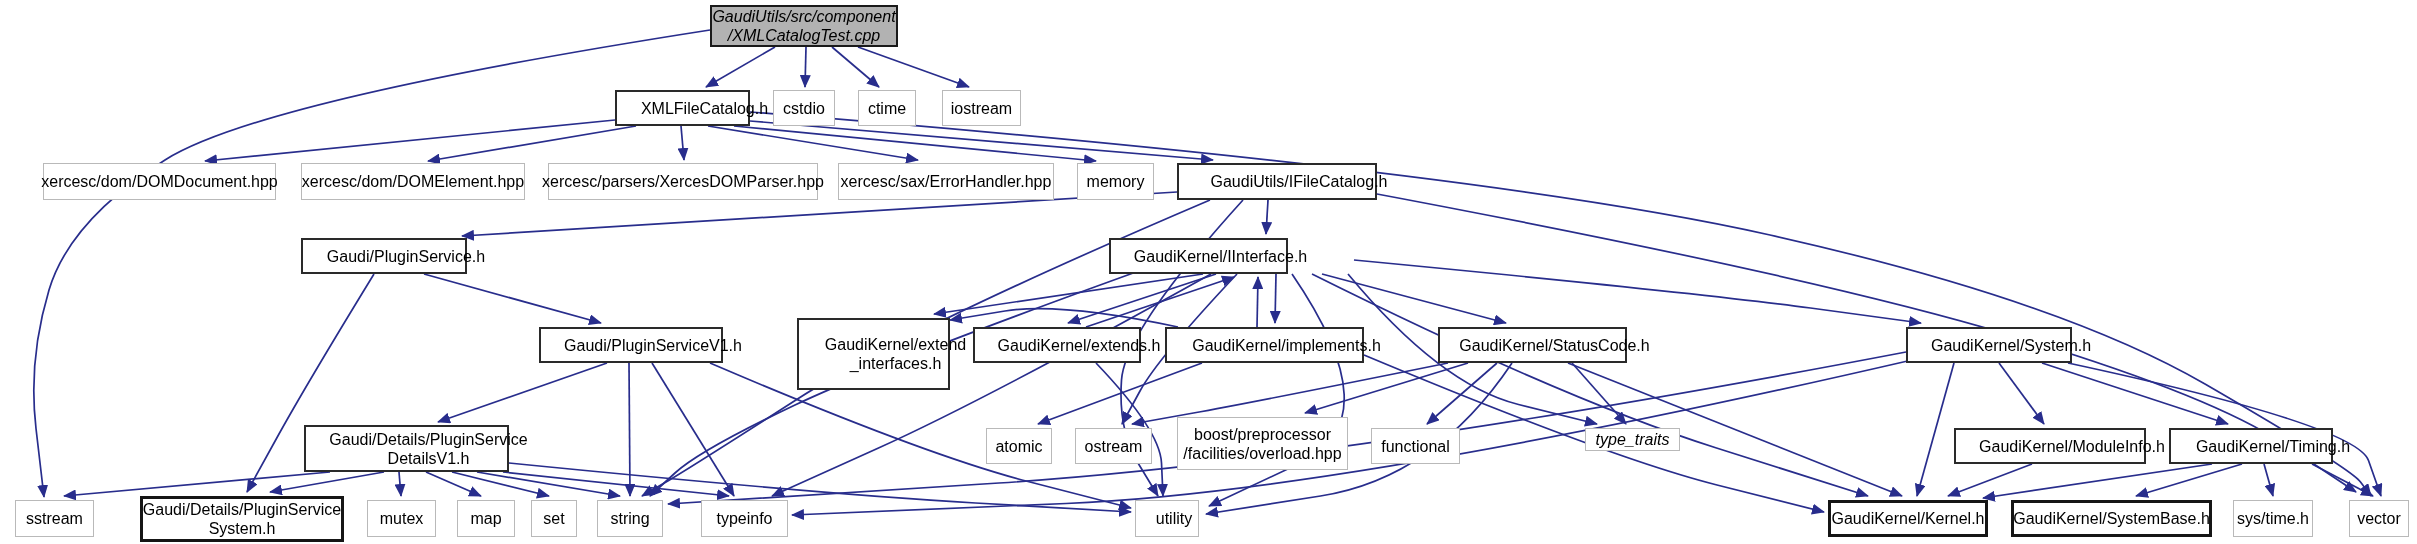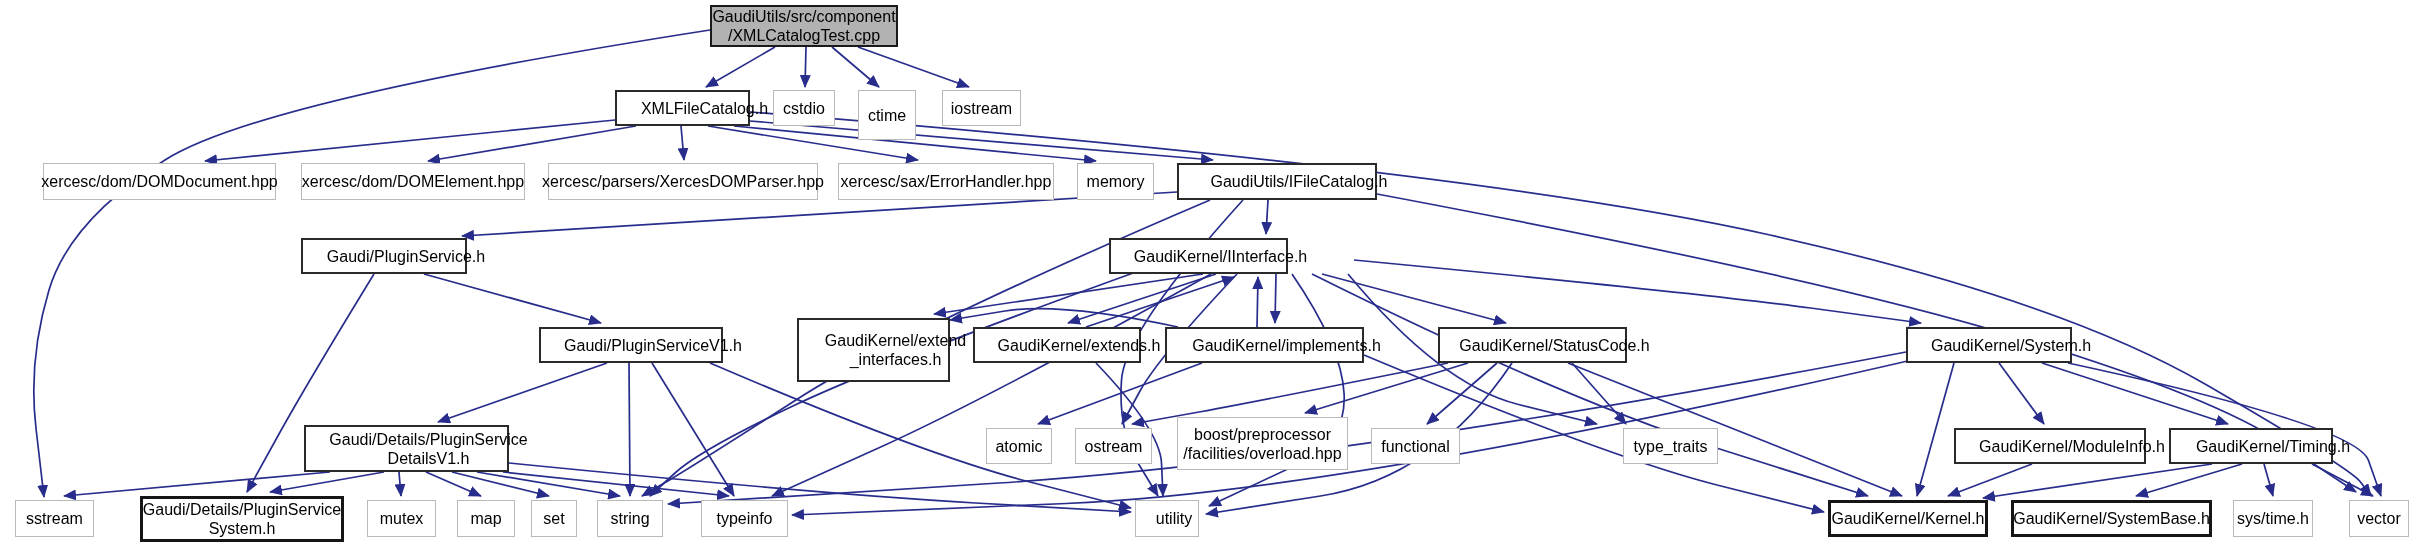--- a/index.html
+++ b/index.html
@@ -7,21 +7,21 @@
        font-family:"Liberation Sans","DejaVu Sans",sans-serif;}
   #graph{position:absolute;left:0;top:0;width:2417px;height:544px;}
   #edges{position:absolute;left:0;top:0;z-index:1;}
   .node{position:absolute;z-index:2;display:flex;flex-direction:column;
         align-items:center;justify-content:center;box-sizing:border-box;
         background:#ffffff;color:#000;font-size:16px;line-height:19px;
         white-space:nowrap;text-align:center;}
   .node.plain{border:1px solid #b9b9b9;}
   .node.linked{border:2px solid #2a2a2a;padding-left:44px;}
   .node.bold{border:3px solid #151515;}
-  .node.current{border:2px solid #1a1a1a;}
+  .node.current{border:2px solid #1a1a1a;font-style:italic;}
 </style>
 </head>
 <body>
 
 <div id="graph">
   <svg id="edges" width="2417" height="544" viewBox="0 0 2417 544" xmlns="http://www.w3.org/2000/svg">
     <defs>
       <marker id="arrow" markerWidth="13" markerHeight="11" refX="12" refY="5.5" orient="auto" markerUnits="userSpaceOnUse">
         <path d="M0,0 L13,5.5 L0,11 Z" fill="#282D8C"></path>
       </marker>
@@ -98,21 +98,21 @@
       <div class="node current" style="left: 710px; top: 5px; width: 188px; height: 42px; background: rgb(178, 178, 178);">
         <div>GaudiUtils/src/component</div>
         <div>/XMLCatalogTest.cpp</div>
       </div>
       <div class="node linked" style="left: 615px; top: 90px; width: 135px; height: 36px;">
         <div>XMLFileCatalog.h</div>
       </div>
       <div class="node plain" style="left: 773px; top: 90px; width: 62px; height: 36px;">
         <div>cstdio</div>
       </div>
-      <div class="node plain" style="left: 858px; top: 90px; width: 58px; height: 50px;">
+      <div class="node plain" style="left: 858px; top: 90px; width: 58px; height: 36px;">
         <div>ctime</div>
       </div>
       <div class="node plain" style="left: 942px; top: 90px; width: 79px; height: 36px;">
         <div>iostream</div>
       </div>
       <div class="node plain" style="left: 43px; top: 163px; width: 233px; height: 37px;">
         <div>xercesc/dom/DOMDocument.hpp</div>
       </div>
       <div class="node plain" style="left: 301px; top: 163px; width: 224px; height: 37px;">
         <div>xercesc/dom/DOMElement.hpp</div>
@@ -131,21 +131,21 @@
       </div>
       <div class="node linked" style="left: 301px; top: 238px; width: 166px; height: 36px;">
         <div>Gaudi/PluginService.h</div>
       </div>
       <div class="node linked" style="left: 1109px; top: 238px; width: 179px; height: 36px;">
         <div>GaudiKernel/IInterface.h</div>
       </div>
       <div class="node linked" style="left: 539px; top: 327px; width: 184px; height: 36px;">
         <div>Gaudi/PluginServiceV1.h</div>
       </div>
-      <div class="node linked" style="left: 797px; top: 318px; width: 153px; height: 64px;">
+      <div class="node linked" style="left: 797px; top: 318px; width: 153px; height: 72px;">
         <div>GaudiKernel/extend</div>
         <div>_interfaces.h</div>
       </div>
       <div class="node linked" style="left: 973px; top: 327px; width: 168px; height: 36px;">
         <div>GaudiKernel/extends.h</div>
       </div>
       <div class="node linked" style="left: 1165px; top: 327px; width: 199px; height: 36px;">
         <div>GaudiKernel/implements.h</div>
       </div>
       <div class="node linked" style="left: 1438px; top: 327px; width: 189px; height: 36px;">
@@ -164,21 +164,21 @@
       <div class="node plain" style="left: 1075px; top: 428px; width: 77px; height: 36px;">
         <div>ostream</div>
       </div>
       <div class="node plain" style="left: 1177px; top: 417px; width: 171px; height: 53px;">
         <div>boost/preprocessor</div>
         <div>/facilities/overload.hpp</div>
       </div>
       <div class="node plain" style="left: 1371px; top: 428px; width: 89px; height: 36px;">
         <div>functional</div>
       </div>
-      <div class="node plain" style="left: 1623px; top: 428px; width: 95px; height: 36px;">
+      <div class="node plain" style="left: 1585px; top: 428px; width: 95px; height: 23px; font-style: italic;">
         <div>type_traits</div>
       </div>
       <div class="node linked" style="left: 1954px; top: 428px; width: 192px; height: 36px;">
         <div>GaudiKernel/ModuleInfo.h</div>
       </div>
       <div class="node linked" style="left: 2169px; top: 428px; width: 164px; height: 36px;">
         <div>GaudiKernel/Timing.h</div>
       </div>
       <div class="node plain" style="left: 15px; top: 500px; width: 79px; height: 37px;">
         <div>sstream</div>

